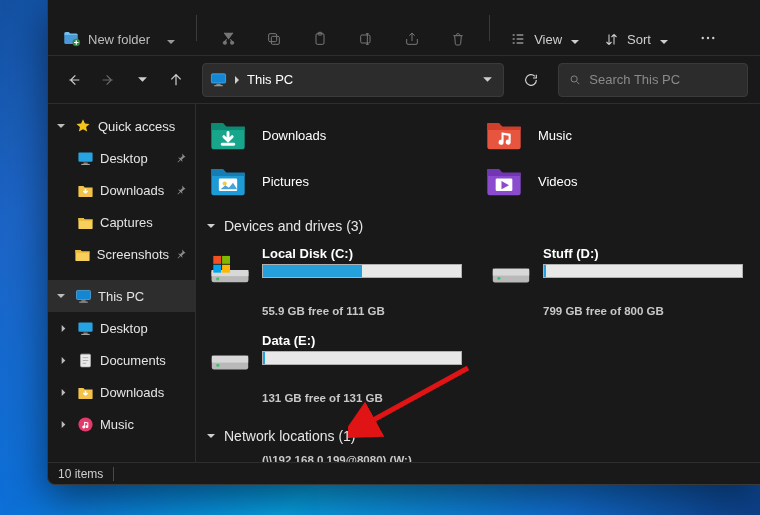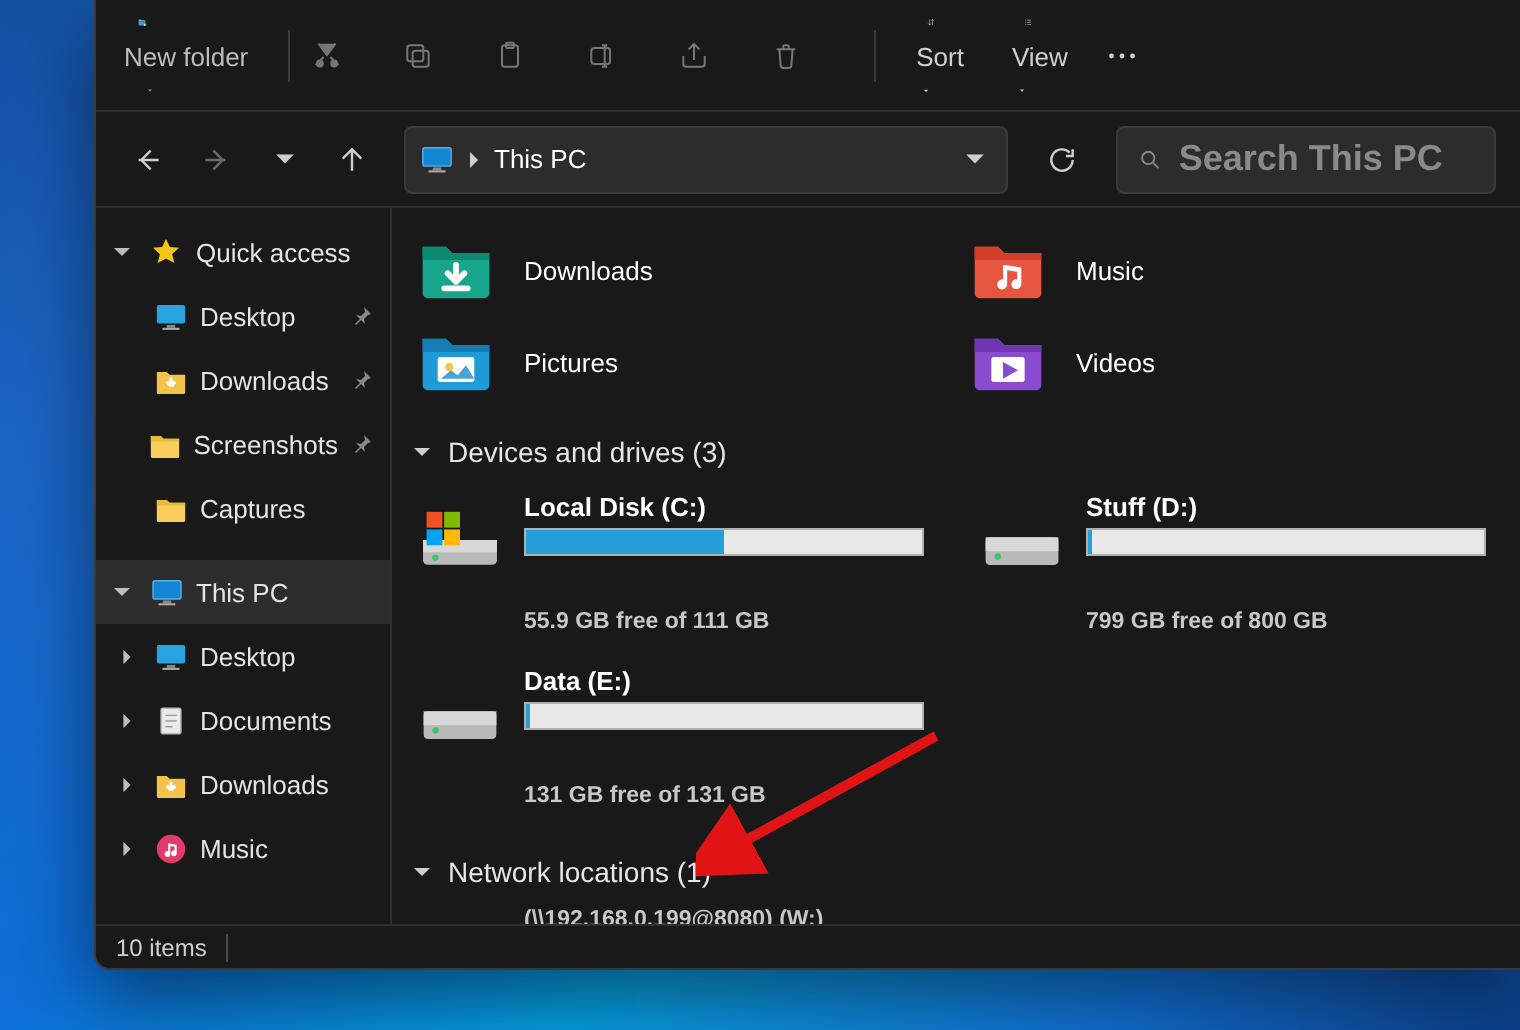--- a/index.html
+++ b/index.html
@@ -21,22 +21,22 @@
     border-bottom-left-radius: 8px;
     display: flex; flex-direction: column;
     box-shadow: 0 15px 40px rgba(0,0,0,0.5);
   }
 
   
   .toolbar {
     height: 56px; display: flex; align-items: center; padding: 0 6px; border-bottom: 1px solid #2e2e2e;
     gap: 4px;
   }
-  .toolbtn { height: 38px; display:flex; align-items:flex-start; justify-content:center;
-    padding: 0 10px; border-radius: 4px; color: #cfcfcf; fill:#cfcfcf; cursor: pointer; position:relative;flex-direction:column; }
+  .toolbtn { height: 38px; display:flex; align-items:flex-end; justify-content:center;
+    padding: 0 10px; border-radius: 4px; color: #cfcfcf; fill:#cfcfcf; cursor: pointer; position:relative; }
   .toolbtn.iconbtn { width: 42px; padding:0; }
   .toolbtn.dim { color:#777; fill:#777; }
   .newfolder { padding: 0 10px 0 8px; gap:8px; color:#bdbdbd;}
   .newfolder .chev { margin-left:8px;}
   .sep { width:1px; height:26px; background:#3a3a3a; margin:0 6px; }
 
   
   .addrrow {
     height: 48px; display:flex; align-items:center; gap:10px; padding: 0 12px 0 10px;
     border-bottom: 1px solid #2e2e2e;
@@ -48,21 +48,21 @@
   .addressbar { flex:1; height:34px; background:#2c2c2c; border:1px solid #3a3a3a;
     border-radius:4px; display:flex; align-items:center; padding:0 6px; gap:6px; }
   .addr-icon { width:18px; height:18px; display:flex; align-items:center; justify-content:center; }
   .addr-chev { fill:#cfcfcf; }
   .addr-label { color:#fff; font-size:13px; }
   .addr-spacer { flex:1; }
   .addr-drop { width:20px; display:flex; align-items:center; justify-content:center; fill:#cfcfcf; }
   .refresh { width:34px; height:34px; display:flex; align-items:center; justify-content:center; fill:#cfcfcf; cursor:pointer; border-radius:4px;}
   .searchbox { width:190px; height:34px; background:#2c2c2c; border:1px solid #3a3a3a;
     border-radius:4px; display:flex; align-items:center; padding:0 10px; gap:8px; color:#888; }
-  .searchbox input { background:transparent; border:none; outline:none; color:#ddd; width:100%; font-size:18px;font-weight:bold; }
+  .searchbox input { background:transparent; border:none; outline:none; color:#ddd; width:100%; font-size:13px; }
   .searchbox input::placeholder { color:#8a8a8a; }
 
   
   .bodysplit { flex:1; display:flex; min-height:0; }
   .sidebar { width:148px; border-right:1px solid #2e2e2e; padding-top:6px; overflow:hidden; }
   .tree-item { height:32px; display:flex; align-items:center; gap:6px; padding:0 8px 0 6px;
     font-size:13px; color:#e4e4e4; cursor:pointer; position:relative; }
   .tree-item.sel { background:#2d2d2d; }
   .tree-chev { width:14px; display:flex; align-items:center; justify-content:center; fill:#bcbcbc; }
   .tree-chev.none { visibility:hidden; }
@@ -154,33 +154,33 @@
           <path stroke="currentColor" stroke-width="1.5" fill="none" d="M4 12v6a2 2 0 002 2h12a2 2 0 002-2v-6M12 3v12M8 7l4-4 4 4"></path>
         </svg>
     </div>
     <div class="toolbtn iconbtn dim">
       <svg width="16" height="16" viewBox="0 0 24 24">
           <path stroke="currentColor" stroke-width="1.5" fill="none" d="M5 7h14M10 7V5a1 1 0 011-1h2a1 1 0 011 1v2M7 7l1 12a2 2 0 002 2h4a2 2 0 002-2l1-12"></path>
         </svg>
     </div>
     <div class="sep"></div>
     <div class="toolbtn" style="gap:8px;">
+      <svg width="16" height="16" viewBox="0 0 24 24">
+          <path stroke="currentColor" stroke-width="1.7" d="M4 6h3M4 12h3M4 18h3M10 6h10M10 12h10M10 18h10"></path>
+        </svg>
+      <span>View</span>
+      <svg width="10" height="10" viewBox="0 0 10 10">
+          <path fill="#cfcfcf" d="M1 3l4 4 4-4z"></path>
+        </svg>
+    </div>
+    <div class="toolbtn" style="gap:8px;">
       <svg width="15" height="15" viewBox="0 0 24 24">
           <path stroke="currentColor" stroke-width="1.7" fill="none" d="M8 4v16m0 0l-4-4m4 4l4-4M16 20V4m0 0l4 4m-4-4l-4 4"></path>
         </svg>
       <span>Sort</span>
-      <svg width="10" height="10" viewBox="0 0 10 10">
-          <path fill="#cfcfcf" d="M1 3l4 4 4-4z"></path>
-        </svg>
-    </div>
-    <div class="toolbtn" style="gap:8px;">
-      <svg width="16" height="16" viewBox="0 0 24 24">
-          <path stroke="currentColor" stroke-width="1.7" d="M4 6h3M4 12h3M4 18h3M10 6h10M10 12h10M10 18h10"></path>
-        </svg>
-      <span>View</span>
       <svg width="10" height="10" viewBox="0 0 10 10">
           <path fill="#cfcfcf" d="M1 3l4 4 4-4z"></path>
         </svg>
     </div>
     <div class="toolbtn iconbtn" style="margin-left:4px;">
       <svg width="18" height="18" viewBox="0 0 24 24">
           <circle cx="5" cy="12" r="1.6" fill="currentColor"></circle>
           <circle cx="12" cy="12" r="1.6" fill="currentColor"></circle>
           <circle cx="19" cy="12" r="1.6" fill="currentColor"></circle>
         </svg>
@@ -293,37 +293,37 @@
             </span>
           </div>
           <div class="tree-item l2">
             <span class="tree-chev none"></span>
     <span class="tree-icon">
               <svg width="17" height="14.45" viewBox="0 0 24 20">
                 <path fill="#f7cf5a" d="M2 4h7l2 2h11v12a2 2 0 01-2 2H4a2 2 0 01-2-2z"></path>
                 <path fill="#e8b93a" d="M2 4h7l2 2h11v2H2z"></path>
               </svg>
             </span>
+    <span>Captures</span>
+    </div>
+          <div class="tree-item l2">
+            <span class="tree-chev none"></span>
+    <span class="tree-icon">
+              <svg width="17" height="14.45" viewBox="0 0 24 20">
+                <path fill="#f7cf5a" d="M2 4h7l2 2h11v12a2 2 0 01-2 2H4a2 2 0 01-2-2z"></path>
+                <path fill="#e8b93a" d="M2 4h7l2 2h11v2H2z"></path>
+              </svg>
+            </span>
     <span>Screenshots</span>
     <span class="pin">
               <svg width="12" height="12" viewBox="0 0 24 24">
                 <path fill="#8a8a8a" d="M14 3l7 7-3 1-4 4 1 5-4-4-5 5-1-1 5-5-4-4 5 1 4-4z"></path>
               </svg>
             </span>
           </div>
-          <div class="tree-item l2">
-            <span class="tree-chev none"></span>
-    <span class="tree-icon">
-              <svg width="17" height="14.45" viewBox="0 0 24 20">
-                <path fill="#f7cf5a" d="M2 4h7l2 2h11v12a2 2 0 01-2 2H4a2 2 0 01-2-2z"></path>
-                <path fill="#e8b93a" d="M2 4h7l2 2h11v2H2z"></path>
-              </svg>
-            </span>
-    <span>Captures</span>
-    </div>
         </div>
 
       <div class="tree-gap"></div>
 
       <div class="tree-item l1 sel">
         <span class="tree-chev">
             <svg width="10" height="10" viewBox="0 0 10 10">
               <path fill="#bcbcbc" d="M1 3l4 4 4-4z"></path>
             </svg>
           </span>

